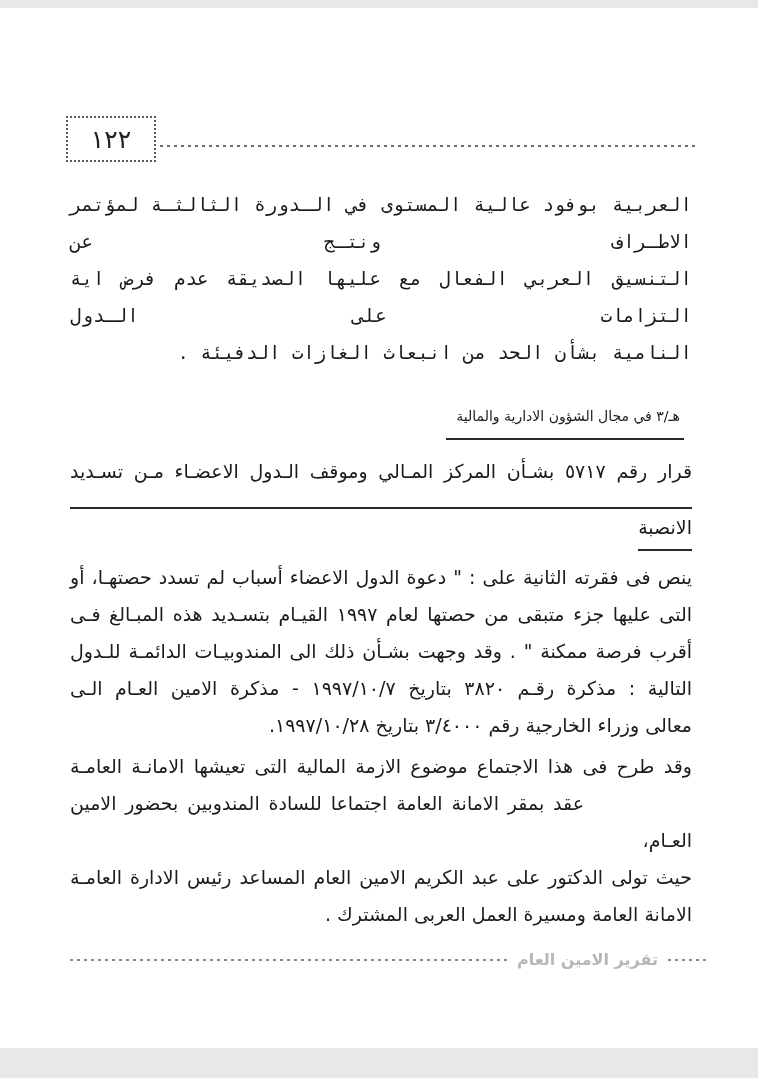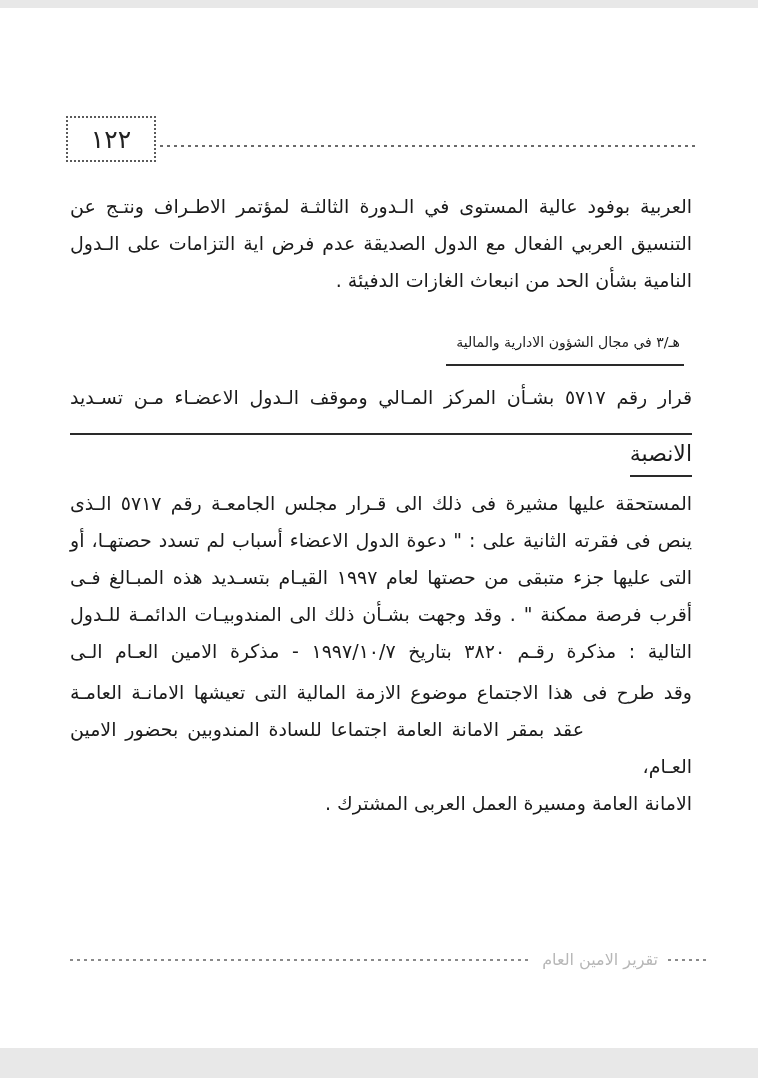--- a/index.html
+++ b/index.html
@@ -59,21 +59,21 @@
     -moz-text-align-last: justify;
     color: #1b1b1b;
   }
   .line.tail {
     text-align: center;
     text-align-last: right;
     -moz-text-align-last: right;
   }
   .line.indent-first { text-indent: 108px; }
 
-  .p-intro { margin-bottom: 26px; }
+  .p-intro { margin-bottom: 26px; font-family: Liberation Mono, monospace; }
 
   .heading-a {
     margin: 0 0 14px 0;
     text-align: right;
     line-height: 34px;
     font-size: 14px;
   }
   .heading-a .underlined {
     display: inline-block;
     border-bottom: 2px solid #2a2a2a;
@@ -83,21 +83,21 @@
   .heading-b1 {
     font-size: 19px;
     line-height: 34px;
     text-align: justify;
     text-align-last: justify;
     -moz-text-align-last: justify;
     border-bottom: 2px solid #2a2a2a;
     padding-bottom: 19px;
   }
   .heading-b2 {
-    font-size: 22px;
+    font-size: 19px;
     line-height: 37px;
     text-align: right;
     margin-bottom: 8px;
   }
   .heading-b2 .underlined {
     display: inline-block;
     border-bottom: 2px solid #2a2a2a;
     padding-bottom: 3px;
   }
 
@@ -115,64 +115,65 @@
     gap: 10px;
   }
   .dotted-seg {
     height: 2px;
     background-image: repeating-linear-gradient(90deg, #8a8a8a 0 3px, transparent 3px 7px);
   }
   .dotted-seg.short { width: 42px; }
   .dotted-seg.long { flex: 1; }
   .footer-watermark {
     font-size: 16px;
-    font-weight: normal;
+    font-weight: bold;
     color: #b7b7b7;
     letter-spacing: 1px;
     white-space: nowrap;
   }
 </style>
 </head>
 <body>
 
 <div class="page">
 
   <div class="page-number-box">
     <span>١٢٢</span>
   </div>
   <div class="header-rule"></div>
 
   <div class="text-block">
 
     <div class="p-intro">
       <div class="line">العربية بوفود عالية المستوى  في الـدورة الثالثـة لمؤتمر الاطـراف ونتـج عن</div>
-      <div class="line">التنسيق العربي الفعال مع الدول الصديقة عدم فرض اية التزامات  على الـدول</div>
+      <div class="line">التنسيق العربي الفعال مع عليها الصديقة عدم فرض اية التزامات  على الـدول</div>
       <div class="line tail">النامية بشأن الحد من انبعاث الغازات الدفيئة .</div>
     </div>
 
     <div class="heading-a">
       <span class="underlined">هـ/٣ في مجال الشؤون الادارية والمالية</span>
     </div>
 
     <div class="heading-b1">قرار رقم ٥٧١٧ بشـأن المركز المـالي وموقف الـدول الاعضـاء مـن تسـديد</div>
     <div class="heading-b2">
       <span class="underlined">الانصبة</span>
     </div>
 
     <div class="p-237">
-      <div class="line">المستحقة عليها مشيرة  فى ذلك الى قـرار مجلس الجامعـة رقم ٥٧١٧ الـذى</div>
       <div class="line">ينص فى فقرته الثانية على : " دعوة الدول الاعضاء أسباب لم تسدد حصتهـا، أو</div>
       <div class="line">التى عليها جزء متبقى من حصتها لعام ١٩٩٧ القيـام بتسـديد هذه المبـالغ فـى</div>
       <div class="line">أقرب فرصة ممكنة " . وقد وجهت بشـأن ذلك الى المندوبيـات الدائمـة للـدول</div>
       <div class="line">التالية : مذكرة رقـم ٣٨٢٠ بتاريخ ١٩٩٧/١٠/٧ - مذكرة الامين العـام الـى</div>
+      <div class="line tail">معالى وزراء الخارجية رقم ٣/٤٠٠٠ بتاريخ ١٩٩٧/١٠/٢٨.</div>
     </div>
 
     <div class="p-meeting">
       <div class="line">وقد طرح فى هذا الاجتماع موضوع الازمة المالية التى تعيشها الامانـة العامـة</div>
       <div class="line indent-first">عقد بمقر الامانة العامة اجتماعا للسادة المندوبين بحضور الامين العـام،</div>
+      <div class="line">حيث تولى الدكتور على عبد الكريم الامين العام المساعد رئيس الادارة  العامـة</div>
       <div class="line tail">الامانة العامة ومسيرة العمل العربى المشترك .</div>
     </div>
 
   </div>
 
   <div class="footer-rule-row">
     <div class="dotted-seg short"></div>
     <div class="footer-watermark">تقرير الامين العام</div>
     <div class="dotted-seg long"></div>
   </div>

